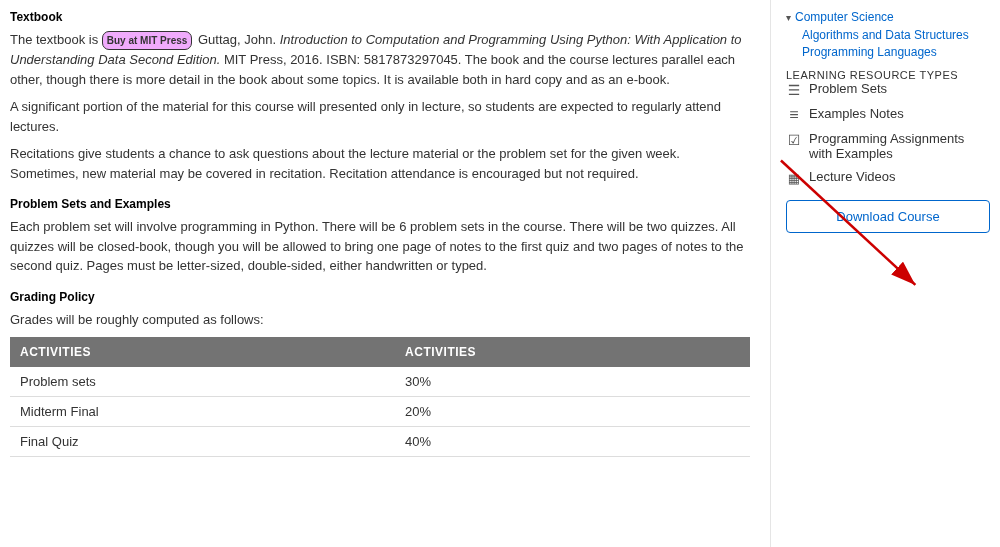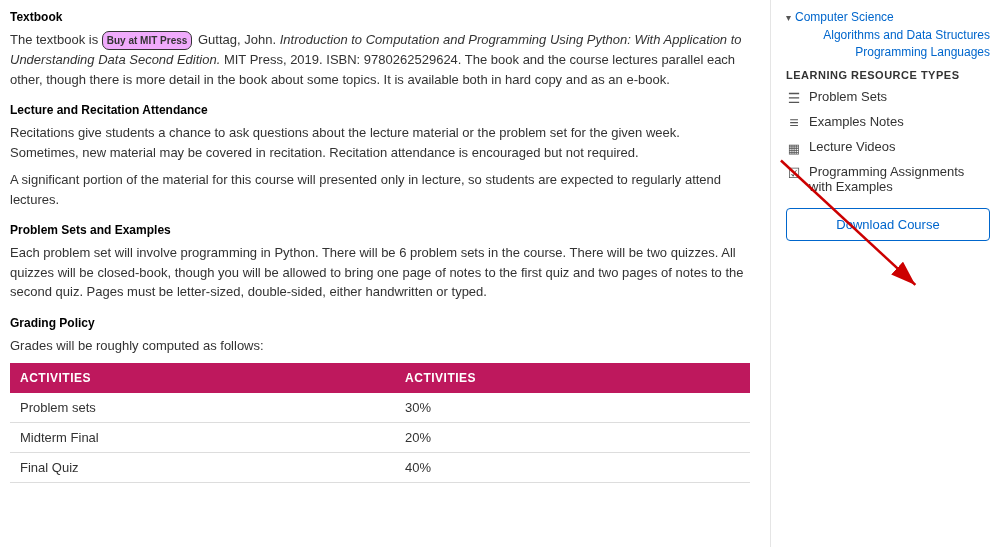--- a/index.html
+++ b/index.html
@@ -55,21 +55,21 @@
 
     
     .grades-table {
       width: 100%;
       border-collapse: collapse;
       margin-top: 8px;
       font-size: 13px;
     }
 
     .grades-table thead tr {
-      background-color: #be185d;
+      background-color: #737373;
       color: #fff;
     }
 
     .grades-table thead th {
       padding: 8px 10px;
       text-align: left;
       font-size: 12px;
       font-weight: bold;
       letter-spacing: 0.5px;
     }
@@ -87,24 +87,23 @@
     .sidebar {
       width: 230px;
       padding: 10px 10px 10px 15px;
       border-left: 1px solid #e5e5e5;
       flex-shrink: 0;
       position: relative;
     }
 
     .sidebar-section-title {
       font-size: 11px;
-      font-weight: bold;
+      font-weight: normal;
       color: #333;
       letter-spacing: 0.5px;
-      margin-bottom: 8px;
       margin-top: 10px;
     }
 
     .sidebar-tree {
       font-size: 12px;
       margin-bottom: 10px;
     }
 
     .sidebar-tree .tree-parent {
       color: #333;
@@ -115,21 +114,20 @@
     }
 
     .sidebar-tree .tree-chevron {
       color: #555;
       font-size: 10px;
     }
 
     .sidebar-tree .tree-child {
       padding-left: 16px;
       margin-bottom: 3px;
-      text-align: right;
     }
 
     .sidebar-tree .tree-child a {
       color: #0066cc;
       text-decoration: none;
       font-size: 12px;
     }
 
     .resource-item {
       display: flex;
@@ -182,26 +180,25 @@
   </style>
 </head>
 <body>
 
 <div class="main-content">
 
   <h2>Textbook</h2>
   <p>
     The textbook is <span class="buy-badge">Buy at MIT Press</span>
     <span>Guttag, John.</span>
-    <span class="italic">Introduction to Computation and Programming Using Python: With Application to Understanding Data Second Edition.</span><span> MIT Press, 2019. ISBN: 9780262529624. The book and the course lectures parallel each other, though there is more detail in the book about some topics. It is available both in hard copy and as an e-book.</span>
+    <span class="italic">Introduction to Computation and Programming Using Python: With Application to Understanding Data Second Edition.</span><span> MIT Press, 2016. ISBN: 5817873297045. The book and the course lectures parallel each other, though there is more detail in the book about some topics. It is available both in hard copy and as an e-book.</span>
   </p>
 
-  <h2>Lecture and Recitation Attendance</h2>
+  <p>A significant portion of the material for this course will presented only in lecture, so students are expected to regularly attend lectures.</p>
   <p>Recitations give students a chance to ask questions about the lecture material or the problem set for the given week. Sometimes, new material may be covered in recitation. Recitation attendance is encouraged but not required.</p>
-  <p>A significant portion of the material for this course will presented only in lecture, so students are expected to regularly attend lectures.</p>
 
   <h2>Problem Sets and Examples</h2>
   <p>Each problem set will involve programming in Python. There will be 6 problem sets in the course. There will be two quizzes. All quizzes will be closed-book, though you will be allowed to bring one page of notes to the first quiz and two pages of notes to the second quiz. Pages must be letter-sized, double-sided, either handwritten or typed.</p>
 
   <h2>Grading Policy</h2>
   <p>Grades will be roughly computed as follows:</p>
 
   <table class="grades-table">
     <thead>
       <tr>
@@ -247,26 +244,26 @@
   <div id="resources-list">
       <div class="resource-item">
         <span class="resource-icon icon-problem-sets"></span>
         <span>Problem Sets</span>
       </div>
       <div class="resource-item">
         <span class="resource-icon icon-lecture-notes"></span>
         <span>Examples Notes</span>
       </div>
       <div class="resource-item">
+        <span class="resource-icon icon-programming"></span>
+        <span>Programming Assignments with Examples</span>
+      </div>
+      <div class="resource-item">
         <span class="resource-icon icon-lecture-videos"></span>
         <span>Lecture Videos</span>
-      </div>
-      <div class="resource-item">
-        <span class="resource-icon icon-programming"></span>
-        <span>Programming Assignments with Examples</span>
       </div>
     </div>
 
   <button class="download-btn">Download Course</button>
 
   <svg class="arrow-overlay" viewBox="0 0 230 547" xmlns="http://www.w3.org/2000/svg">
     <defs>
       <marker id="arrowhead" markerWidth="10" markerHeight="7" refX="10" refY="3.5" orient="auto">
         <polygon points="0 0, 10 3.5, 0 7" fill="#cc0000"></polygon>
       </marker>

